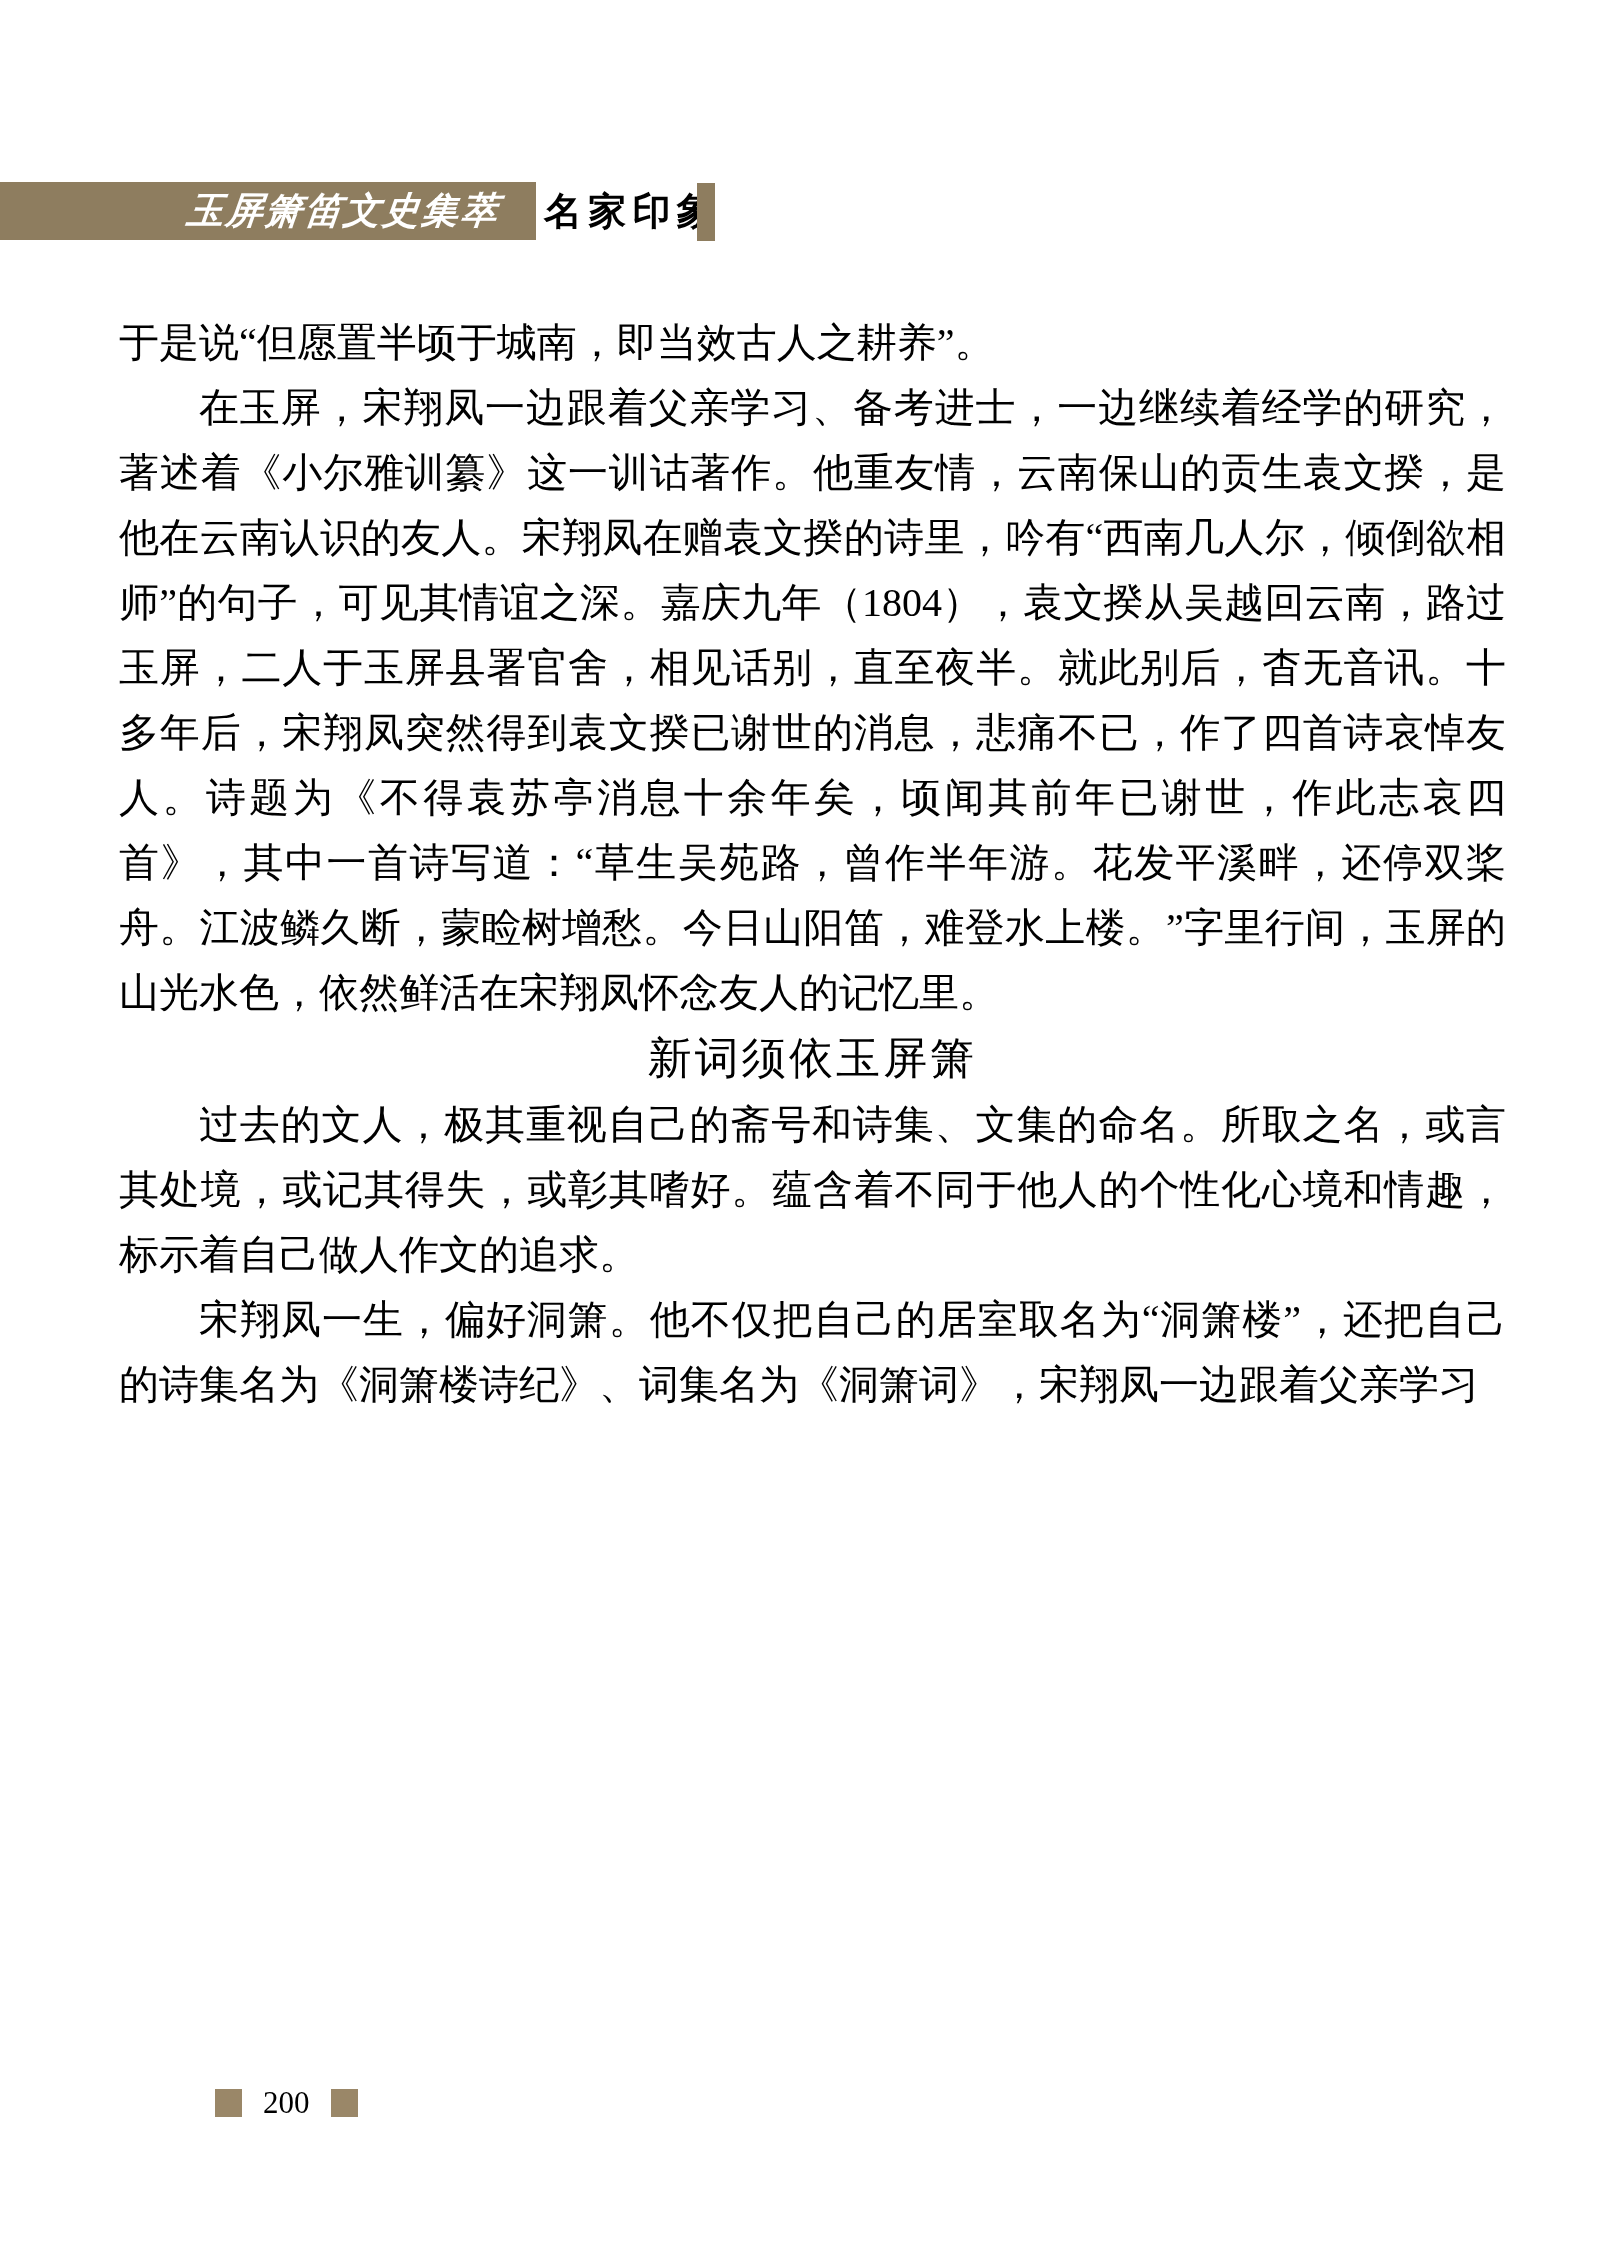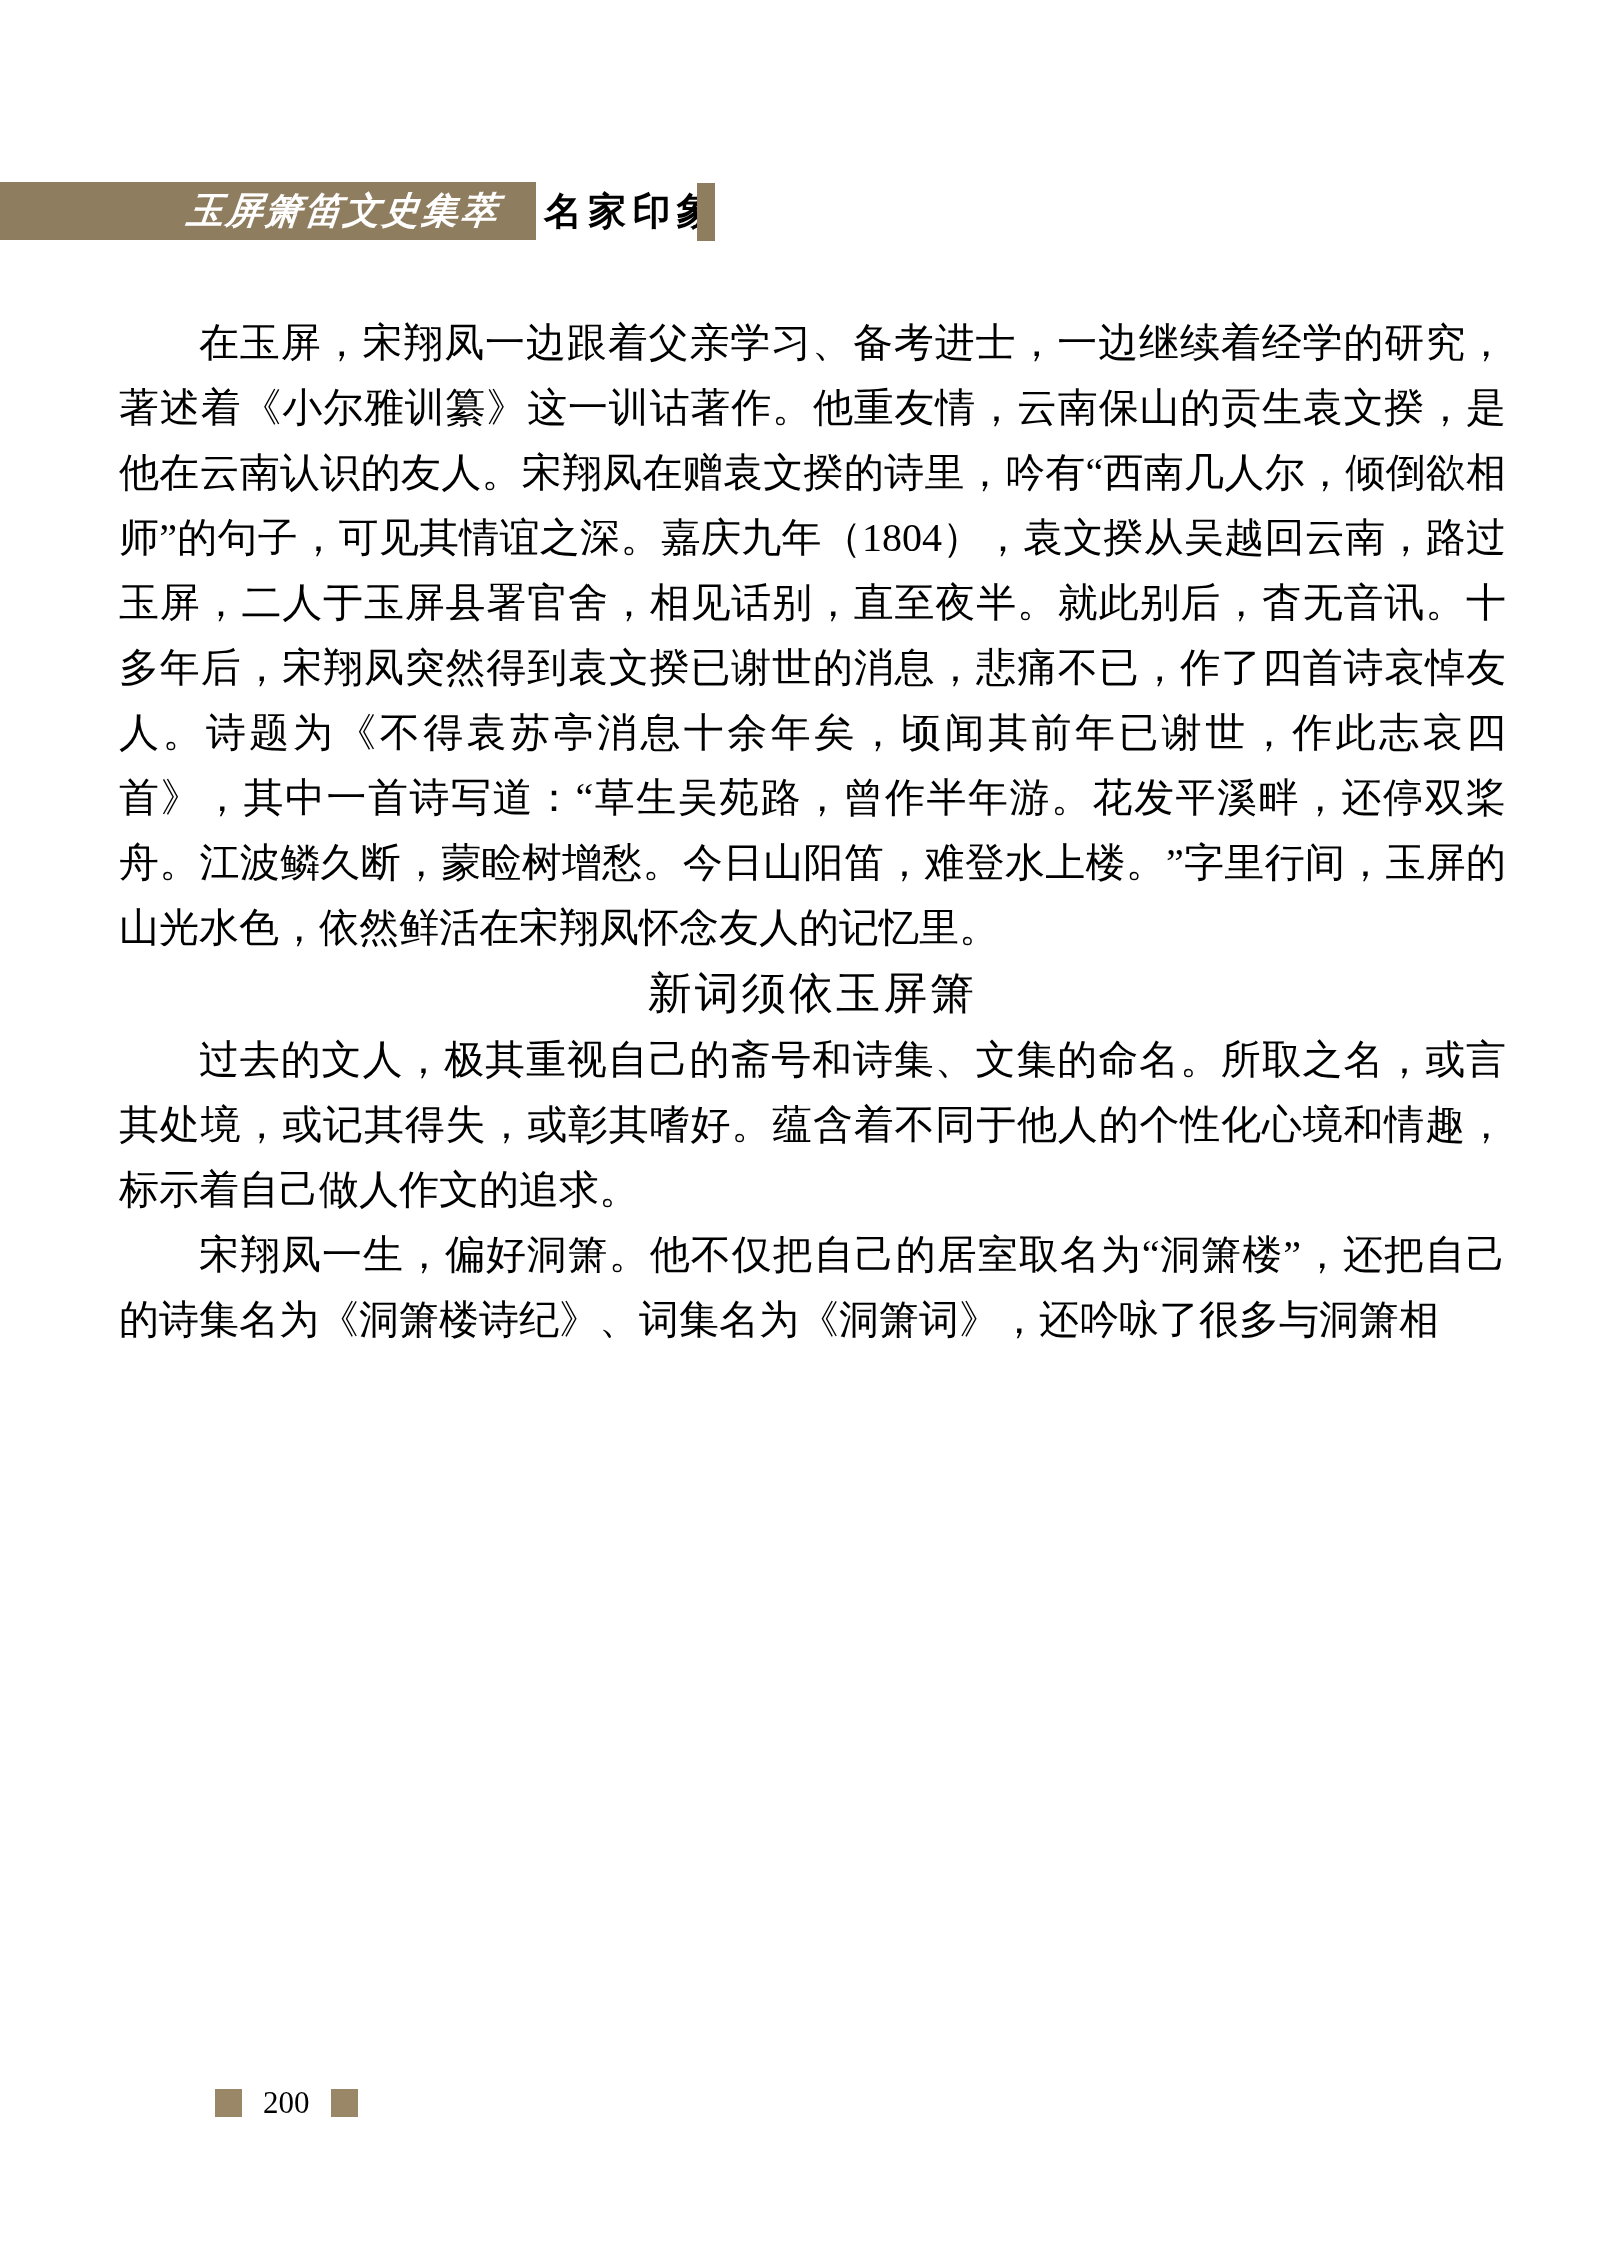--- a/index.html
+++ b/index.html
@@ -93,26 +93,27 @@
 </head>
 <body>
 
 <div class="banner">
   <span class="banner-calligraphy">玉屏箫笛文史集萃</span>
 </div>
 <div class="section-label">名家印象</div>
 <div class="accent-bar"></div>
 
 <div class="content">
+  <p class="noindent">于是说“但愿置半顷于城南，即当效古人之耕养”。</p>
   <p>在玉屏，宋翔凤一边跟着父亲学习、备考进士，一边继续着经学的研究，著述着《小尔雅训纂》这一训诂著作。他重友情，云南保山的贡生袁文揆，是他在云南认识的友人。宋翔凤在赠袁文揆的诗里，吟有“西南几人尔，倾倒欲相师”的句子，可见其情谊之深。嘉庆九年（1804），袁文揆从吴越回云南，路过玉屏，二人于玉屏县署官舍，相见话别，直至夜半。就此别后，杳无音讯。十多年后，宋翔凤突然得到袁文揆已谢世的消息，悲痛不已，作了四首诗哀悼友人。诗题为《不得袁苏亭消息十余年矣，顷闻其前年已谢世，作此志哀四首》，其中一首诗写道：“草生吴苑路，曾作半年游。花发平溪畔，还停双桨舟。江波鳞久断，蒙睑树增愁。今日山阳笛，难登水上楼。”字里行间，玉屏的山光水色，依然鲜活在宋翔凤怀念友人的记忆里。</p>
 
   <p class="section-heading">新词须依玉屏箫</p>
 
   <p>过去的文人，极其重视自己的斋号和诗集、文集的命名。所取之名，或言其处境，或记其得失，或彰其嗜好。蕴含着不同于他人的个性化心境和情趣，标示着自己做人作文的追求。</p>
-  <p>宋翔凤一生，偏好洞箫。他不仅把自己的居室取名为“洞箫楼”，还把自己的诗集名为《洞箫楼诗纪》、词集名为《洞箫词》，还吟咏了很多与洞箫相</p>
+  <p>宋翔凤一生，偏好洞箫。他不仅把自己的居室取名为“洞箫楼”，还把自己的诗集名为《洞箫楼诗纪》、词集名为《洞箫词》，宋翔凤一边跟着父亲学习</p>
 </div>
 
 <div class="footer">
   <span class="footer-square"></span>
   <span class="page-number">200</span>
   <span class="footer-square"></span>
 </div>
 
 
 </body></html>

